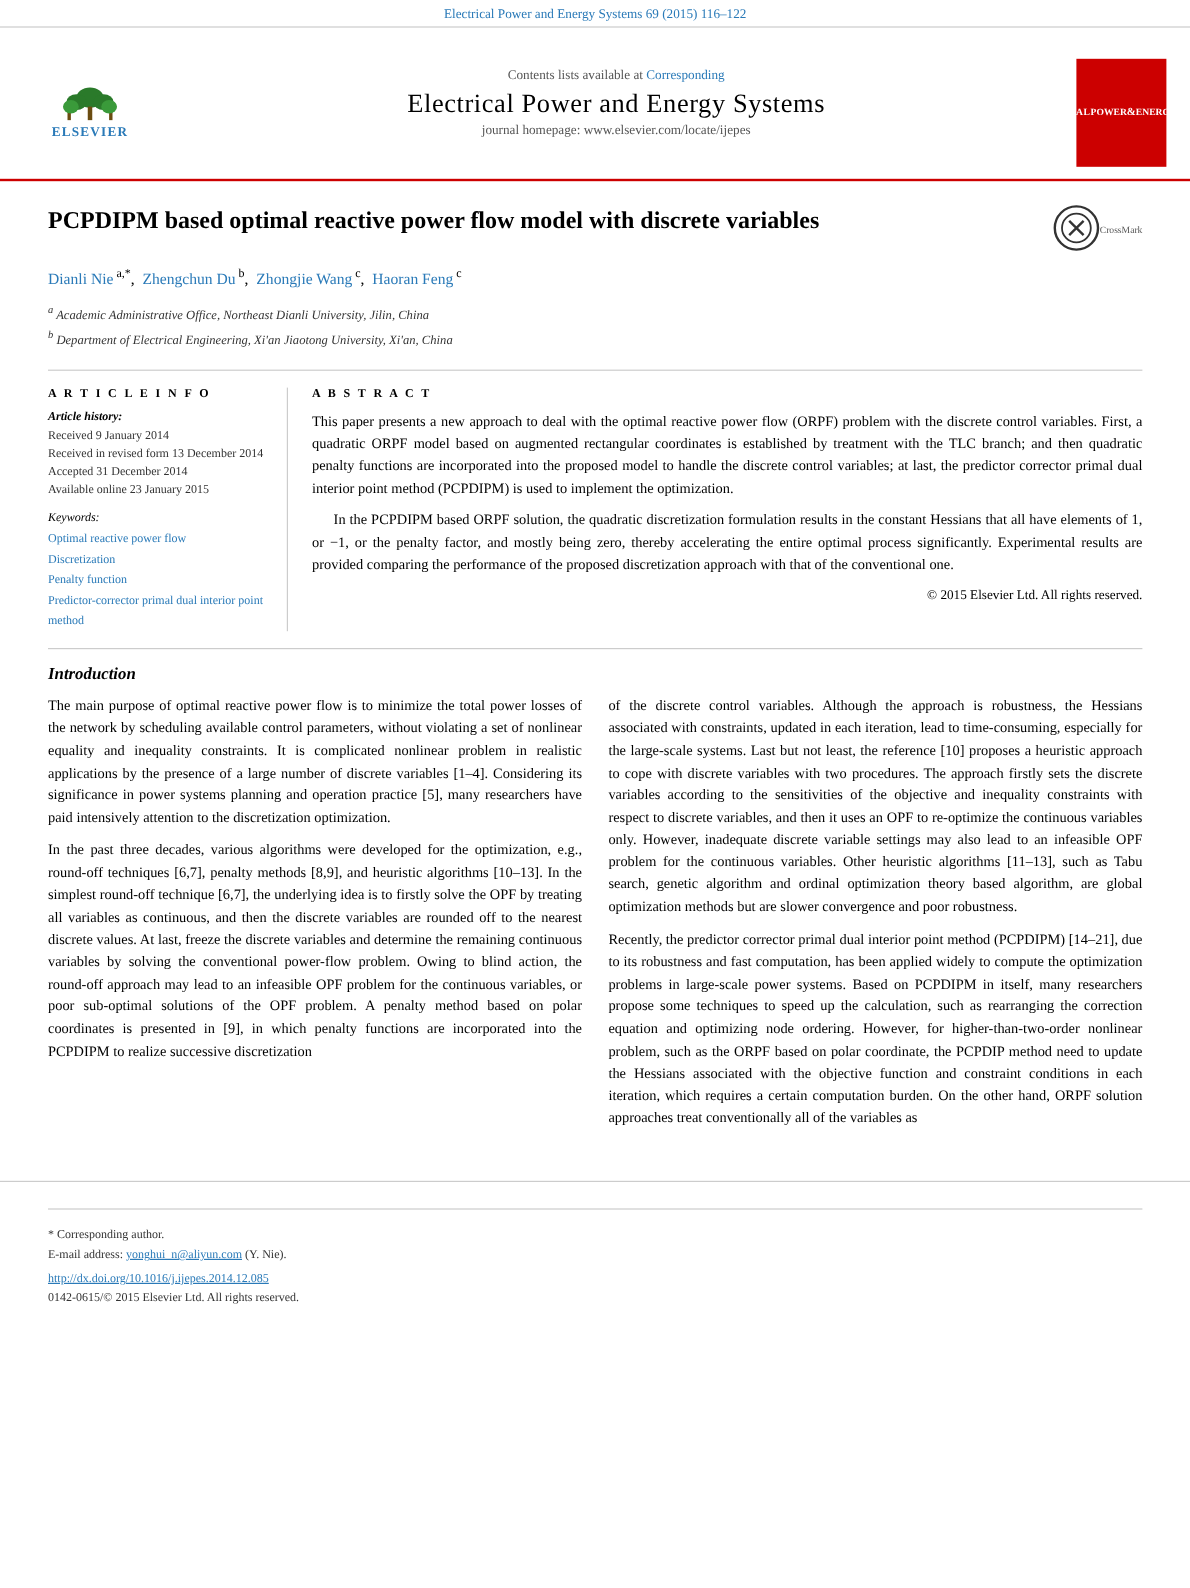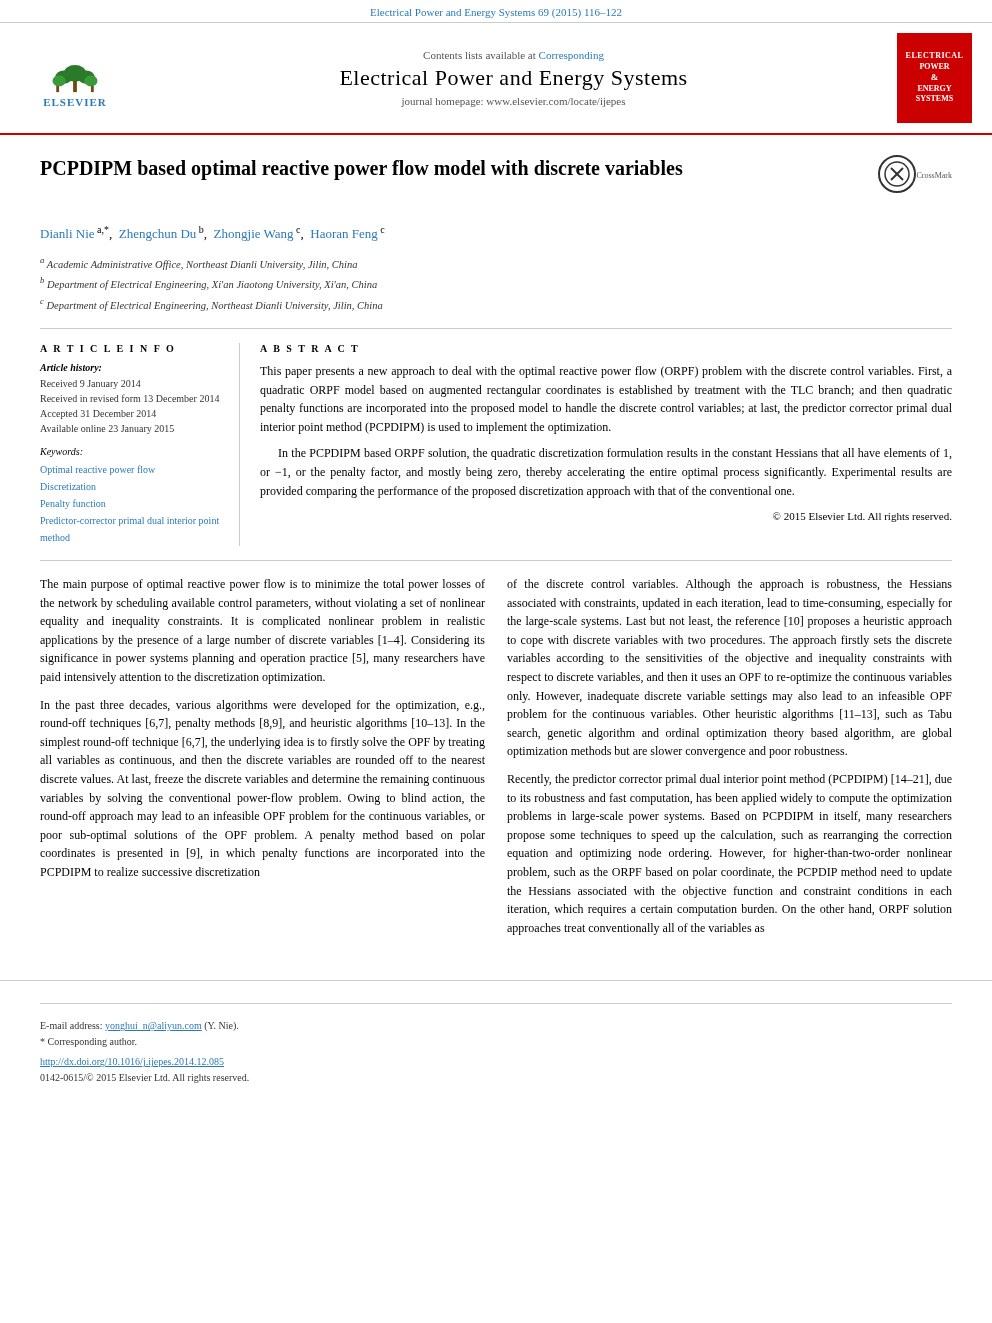--- a/index.html
+++ b/index.html
@@ -79,41 +79,42 @@
     .journal-homepage {
       font-size: 11px;
       color: #555;
       margin-top: 4px;
     }
     .journal-cover {
       width: 75px;
       height: 90px;
       background: #c00;
       display: flex;
-      flex-direction: column;
+      flex-direction: row;
       align-items: center;
       justify-content: center;
       color: #fff;
       font-size: 8px;
       font-weight: bold;
       text-align: center;
       padding: 4px;
       line-height: 1.3;
+      margin-top: 16px;
     }
 
     
     .paper-content {
       padding: 20px 40px 20px;
     }
 
     
     .paper-title-section {
       display: flex;
       align-items: flex-start;
-      margin-bottom: 29px;
+      margin-bottom: 12px;
       gap: 16px;
     }
     .paper-title {
       flex: 1;
       font-size: 20px;
       font-weight: bold;
       color: #000;
       line-height: 1.3;
     }
     .crossmark {
@@ -358,21 +359,20 @@
   <div class="authors-line">
     <span class="author-name">Dianli Nie</span><span class="author-sup"> a,*</span>,&nbsp;
     <span class="author-name">Zhengchun Du</span><span class="author-sup"> b</span>,&nbsp;
     <span class="author-name">Zhongjie Wang</span><span class="author-sup"> c</span>,&nbsp;
     <span class="author-name">Haoran Feng</span><span class="author-sup"> c</span>
   </div>
 
   <div class="affiliations">
     <div><sup>a</sup> <span>Academic Administrative Office, Northeast Dianli University, Jilin, China</span></div>
     <div><sup>b</sup> <span>Department of Electrical Engineering, Xi'an Jiaotong University, Xi'an, China</span></div>
-    <div><sup>c</sup> <span>Department of Electrical Engineering, Northeast Dianli University, Jilin, China</span></div>
   </div>
 
   <hr class="section-divider">
 
   <div class="two-column">
 
     <div class="left-col">
       <div class="section-heading">A R T I C L E   I N F O</div>
 
       <div class="article-info-group">
@@ -398,44 +398,45 @@
         <p>This paper presents a new approach to deal with the optimal reactive power flow (ORPF) problem with the discrete control variables. First, a quadratic ORPF model based on augmented rectangular coordinates is established by treatment with the TLC branch; and then quadratic penalty functions are incorporated into the proposed model to handle the discrete control variables; at last, the predictor corrector primal dual interior point method (PCPDIPM) is used to implement the optimization.</p>
         <p class="indent-p">In the PCPDIPM based ORPF solution, the quadratic discretization formulation results in the constant Hessians that all have elements of 1, or −1, or the penalty factor, and mostly being zero, thereby accelerating the entire optimal process significantly. Experimental results are provided comparing the performance of the proposed discretization approach with that of the conventional one.</p>
         <div class="abstract-copyright">© 2015 Elsevier Ltd. All rights reserved.</div>
       </div>
     </div>
   </div>
 
   <hr class="section-divider">
 
   <div class="body-section">
+    <div class="section-title">Introduction</div>
 
     <div class="body-two-col">
 
       <div class="body-col">
         <p>The main purpose of optimal reactive power flow is to minimize the total power losses of the network by scheduling available control parameters, without violating a set of nonlinear equality and inequality constraints. It is complicated nonlinear problem in realistic applications by the presence of a large number of discrete variables [1–4]. Considering its significance in power systems planning and operation practice [5], many researchers have paid intensively attention to the discretization optimization.</p>
         <p class="indent-p">In the past three decades, various algorithms were developed for the optimization, e.g., round-off techniques [6,7], penalty methods [8,9], and heuristic algorithms [10–13]. In the simplest round-off technique [6,7], the underlying idea is to firstly solve the OPF by treating all variables as continuous, and then the discrete variables are rounded off to the nearest discrete values. At last, freeze the discrete variables and determine the remaining continuous variables by solving the conventional power-flow problem. Owing to blind action, the round-off approach may lead to an infeasible OPF problem for the continuous variables, or poor sub-optimal solutions of the OPF problem. A penalty method based on polar coordinates is presented in [9], in which penalty functions are incorporated into the PCPDIPM to realize successive discretization</p>
       </div>
 
       <div class="body-col">
         <p>of the discrete control variables. Although the approach is robustness, the Hessians associated with constraints, updated in each iteration, lead to time-consuming, especially for the large-scale systems. Last but not least, the reference [10] proposes a heuristic approach to cope with discrete variables with two procedures. The approach firstly sets the discrete variables according to the sensitivities of the objective and inequality constraints with respect to discrete variables, and then it uses an OPF to re-optimize the continuous variables only. However, inadequate discrete variable settings may also lead to an infeasible OPF problem for the continuous variables. Other heuristic algorithms [11–13], such as Tabu search, genetic algorithm and ordinal optimization theory based algorithm, are global optimization methods but are slower convergence and poor robustness.</p>
         <p class="indent-p">Recently, the predictor corrector primal dual interior point method (PCPDIPM) [14–21], due to its robustness and fast computation, has been applied widely to compute the optimization problems in large-scale power systems. Based on PCPDIPM in itself, many researchers propose some techniques to speed up the calculation, such as rearranging the correction equation and optimizing node ordering. However, for higher-than-two-order nonlinear problem, such as the ORPF based on polar coordinate, the PCPDIP method need to update the Hessians associated with the objective function and constraint conditions in each iteration, which requires a certain computation burden. On the other hand, ORPF solution approaches treat conventionally all of the variables as</p>
       </div>
     </div>
   </div>
 
 </div>
 
 <div class="paper-footer">
   <hr class="section-divider">
+  <div class="footnote-line">
+    <span>* Corresponding author.</span>
+  </div>
   <div class="footnote-line">
     <span>E-mail address:</span>
     <a class="footnote-link" href="#">yonghui_n@aliyun.com</a>
     <span>(Y. Nie).</span>
   </div>
-  <div class="footnote-line">
-    <span>* Corresponding author.</span>
-  </div>
   <div class="footnote-line" style="margin-top:4px;">
     <a class="footnote-link" href="#">http://dx.doi.org/10.1016/j.ijepes.2014.12.085</a>
   </div>
   <div class="footnote-line">0142-0615/© 2015 Elsevier Ltd. All rights reserved.</div>
 </div>
 
 </body></html>

